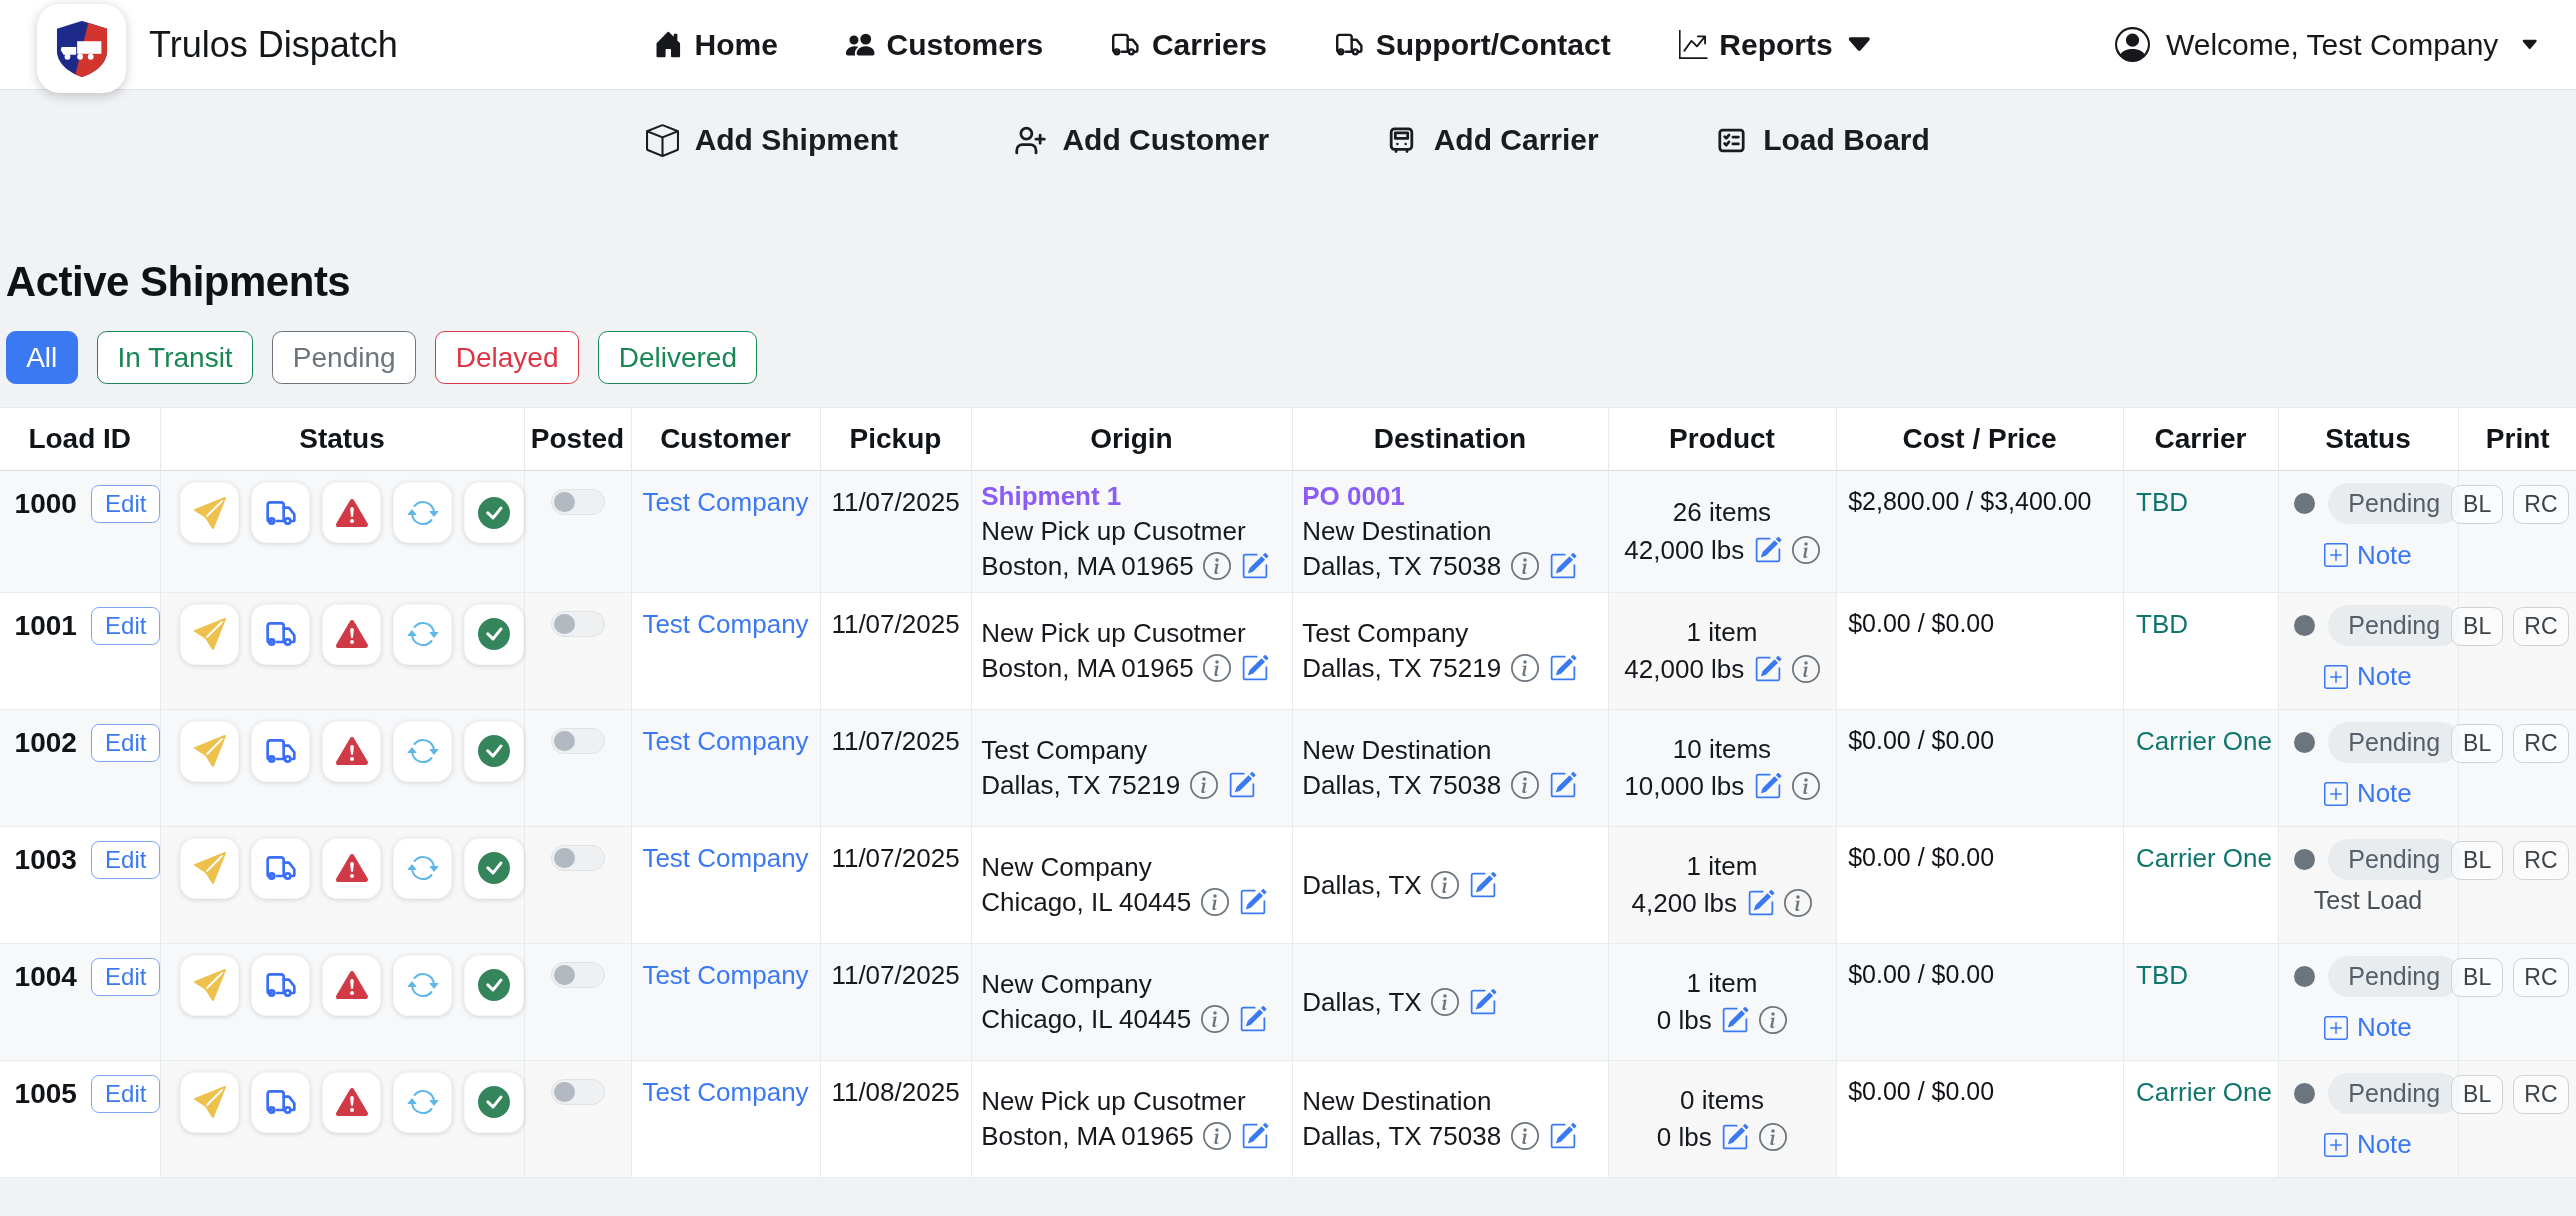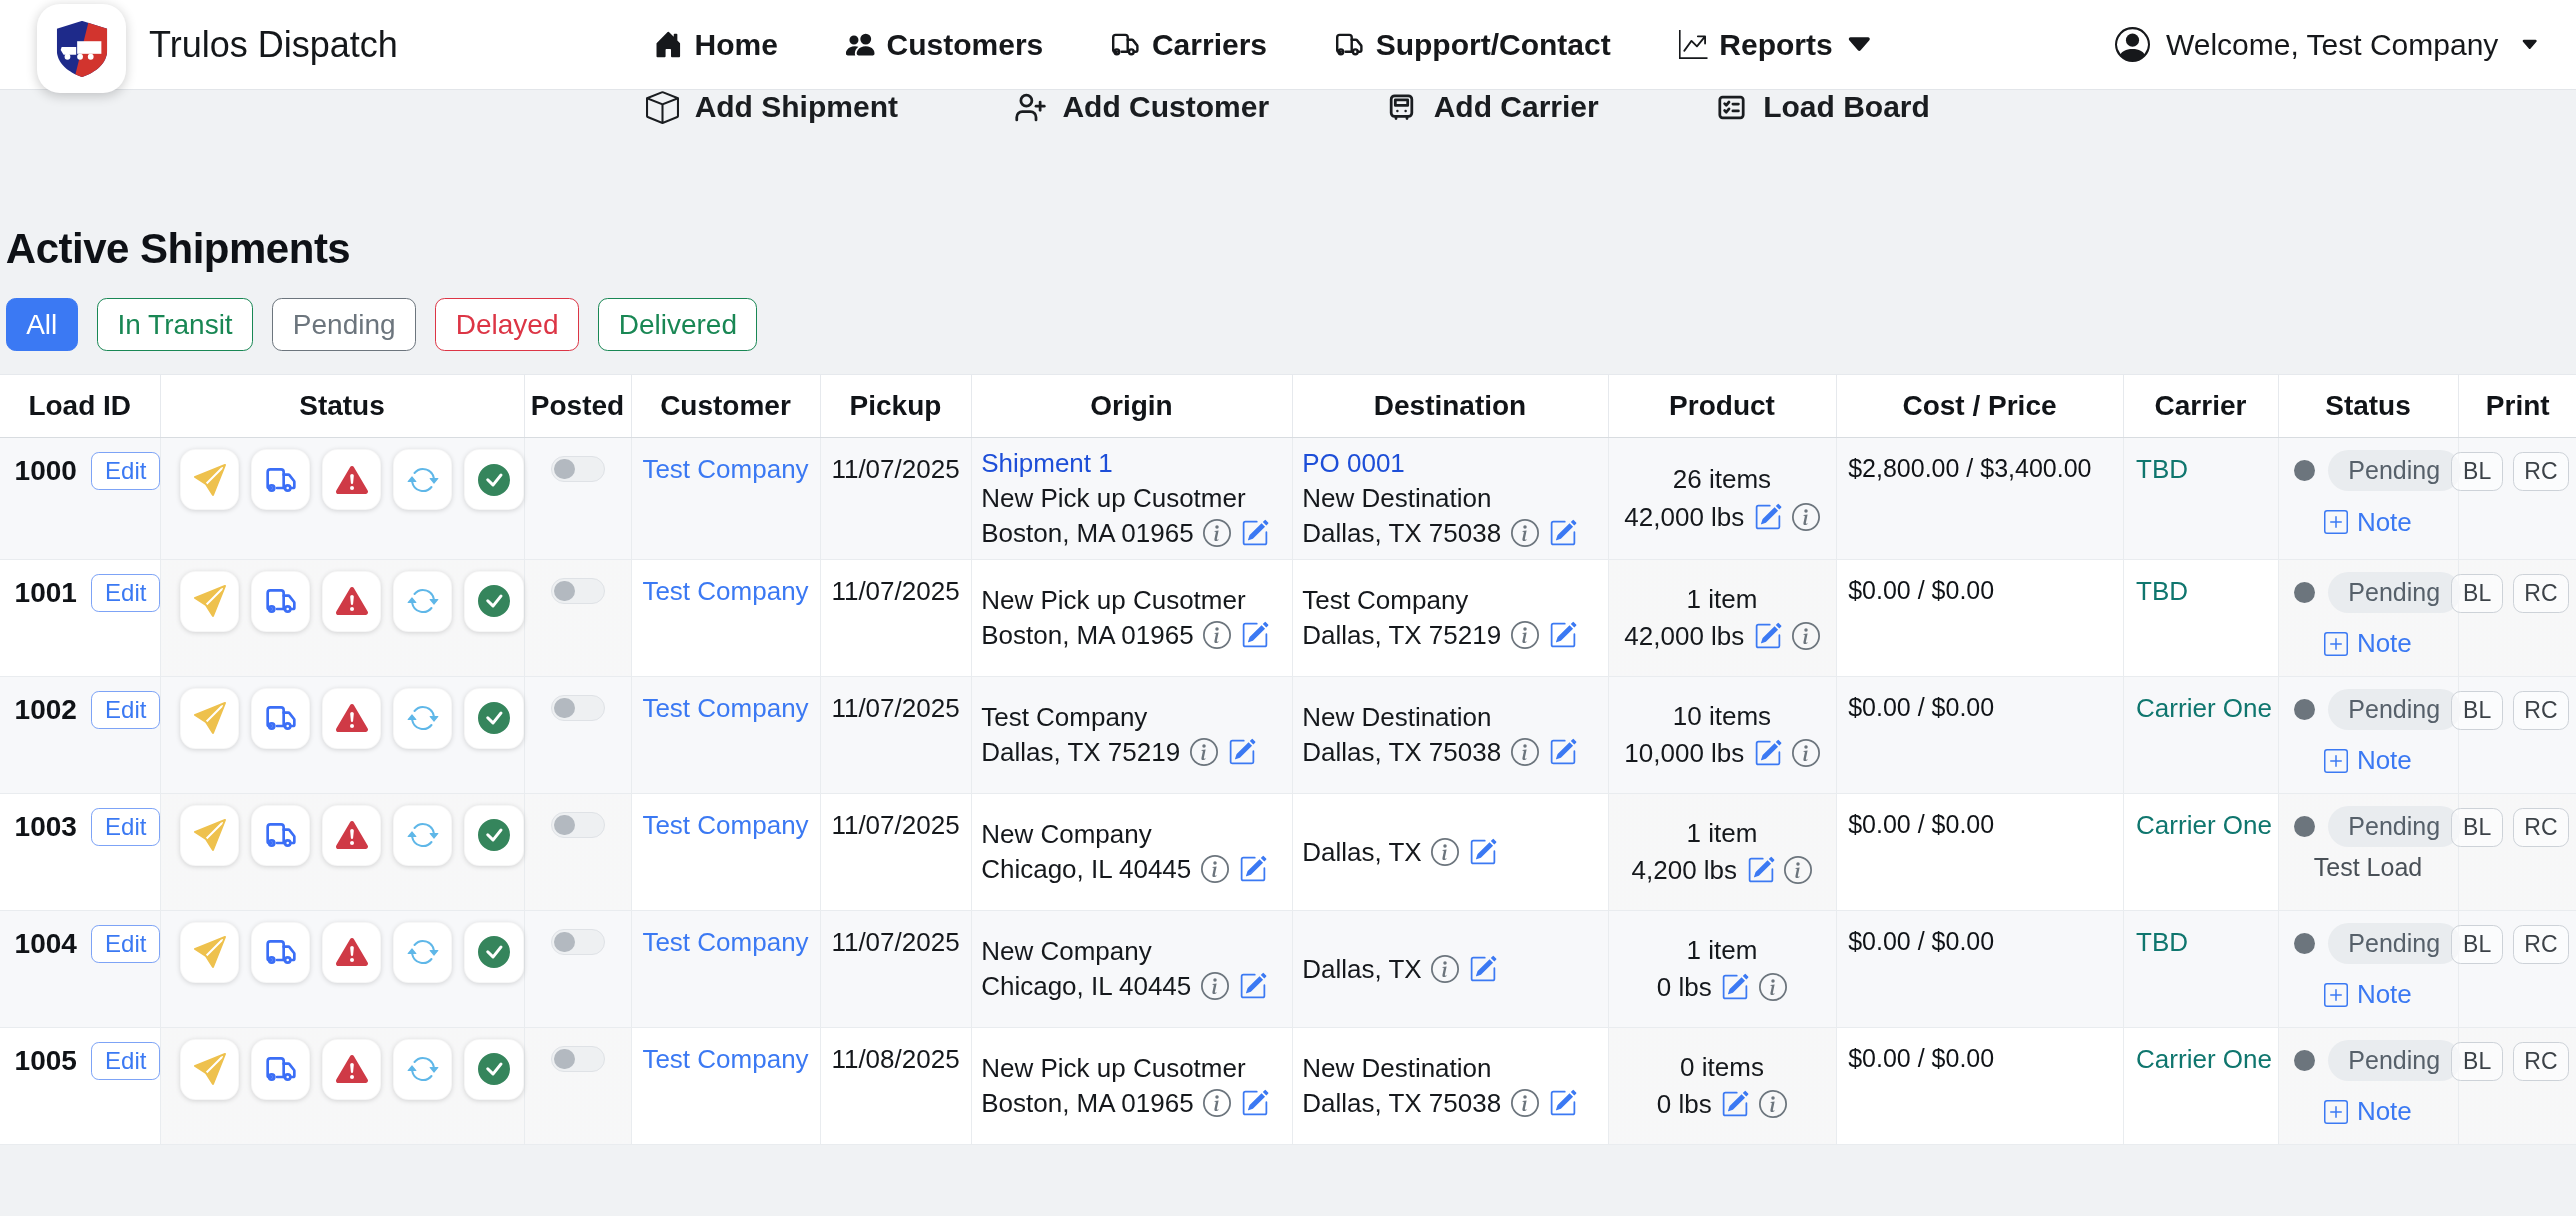--- a/index.html
+++ b/index.html
@@ -28,21 +28,21 @@
     position:absolute; left:50%; transform:translateX(-52%);
     display:flex; align-items:flex-start; gap:68px;
   }
   .nav-item{ display:flex; align-items:center; gap:11.7px; font-size:30px; font-weight:600; color:#16181b; cursor:pointer; }
   .nav-item svg{ width:29px; height:29px; }
   .caret{ width:19.4px; height:19.4px; color:#16181b; }
   .user-menu{ margin-left:auto; display:flex; align-items:center; gap:15.5px; font-size:30px; color:#16181b; cursor:pointer; }
   .user-menu svg.avatar{ width:35px; height:35px; }
 
   
-  .quick-nav{ display:flex; justify-content:center; align-items:flex-start; gap:116px; }
+  .quick-nav{ display:flex; justify-content:center; align-items:flex-start; gap:116px; padding-top:33px; }
   .quick-item{ display:flex; align-items:center; gap:15.5px; font-size:30px; font-weight:600; color:#1a1d20; cursor:pointer; }
   .quick-item svg{ width:33px; height:33px; }
 
   
   .page-heading{ margin:101px 0 0 5.8px; font-size:42px; font-weight:700; color:#0e1116; letter-spacing:-0.5px; }
   .filters{ display:flex; gap:19.4px; margin:25px 0 0 5.8px; }
   .fbtn{
     font-size:28px; padding:9.7px 19.4px; border-radius:9.7px; border:1.9px solid; background:#fff;
     font-family:inherit; cursor:pointer; white-space:nowrap;
   }
@@ -91,21 +91,21 @@
 
   .posted-wrap{ display:flex; justify-content:center; padding-top:17.5px; }
   .toggle{ width:54px; height:26px; border-radius:13.6px; background:#eef0f2; border:1px solid #dfe2e6; position:relative; cursor:pointer; }
   .knob{ width:20.4px; height:20.4px; border-radius:50%; background:#b3b9c0; position:absolute; left:2.9px; top:1.9px; }
 
   .cust-cell{ text-align:center; padding-top:15.5px; }
   .link{ color:#3b79f3; text-decoration:none; cursor:pointer; }
   .pickup-cell{ text-align:center; padding-top:15.5px; color:#15181c; }
 
   .loc-cell{ vertical-align:middle; padding:7.8px 5.8px 7.8px 9.7px; line-height:1.35; color:#15181c; }
-  .loc-title{ font-weight:400; color:#1d4ed8; }
+  .loc-title{ font-weight:700; color:#8b5cf6; }
   .inline-ic{ display:inline-block; vertical-align:-4.9px; margin-left:9.7px; cursor:pointer; }
   .inline-ic svg{ width:28px; height:28px; }
   .ic-info{ color:#6c757d; } .ic-pencil{ color:#3b79f3; }
 
   .prod-cell{ vertical-align:middle; text-align:center; line-height:1.45; color:#15181c; }
   .cost-cell{ padding:15.5px 3.9px 0 11.7px; font-size:25px; color:#101317; }
   .carrier-cell{ padding:15.5px 0 0 12.6px; color:#0f766e; }
 
   .status-cell{ display:flex; flex-direction:column; height:105px; padding:11.7px 5.8px 3.9px 5.8px; }
   .status-top{ display:flex; align-items:center; padding-left:9.7px; }

